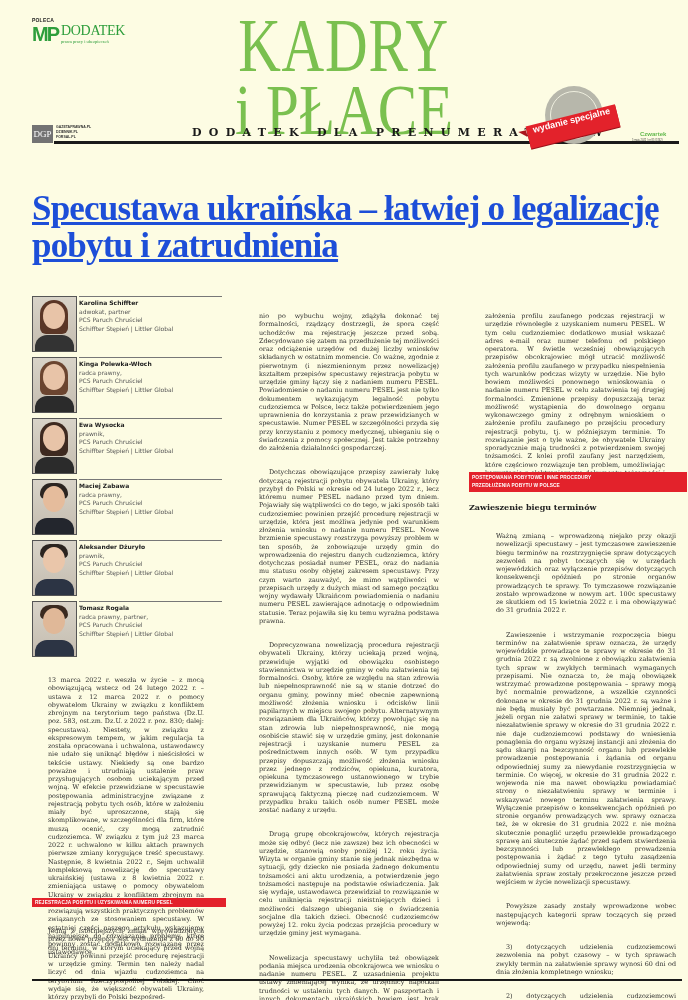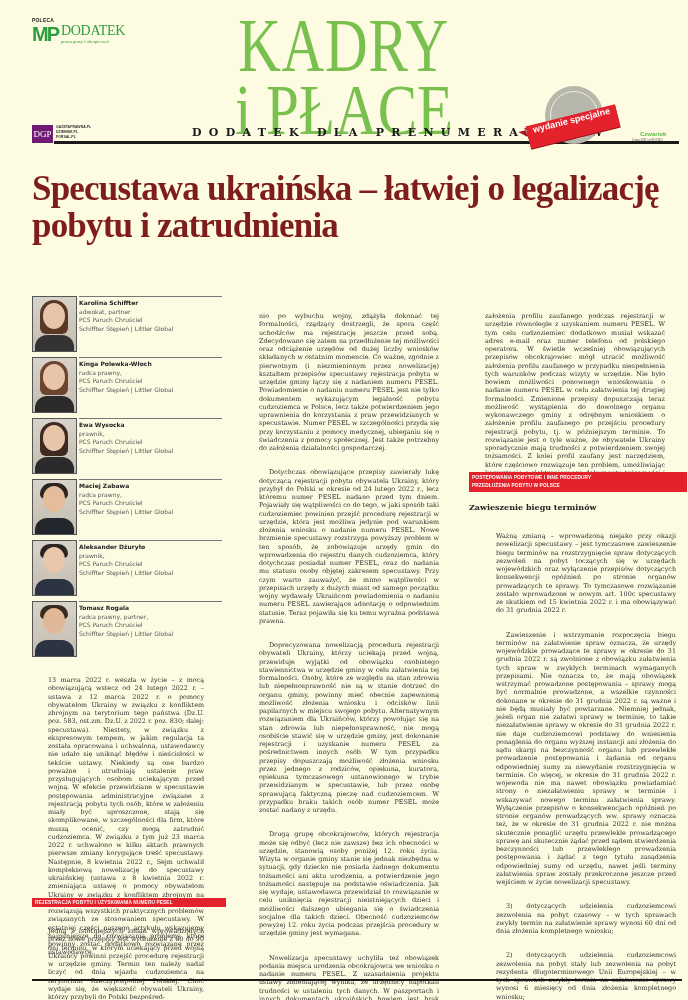--- a/index.html
+++ b/index.html
@@ -9,32 +9,32 @@
   .poleca{left:32px;top:17px;font:bold 5px "Liberation Sans",sans-serif;color:#222;letter-spacing:0.2px;}
   .mp-logo{left:32px;top:24px;display:flex;align-items:flex-end;}
   .mp-mark{font:bold 20px "Liberation Sans",sans-serif;color:#2e9e3c;letter-spacing:-2px;line-height:20px;}
   .mp-text{margin-left:3px;}
   .mp-name{font:14px "Liberation Serif",serif;color:#2e9e3c;line-height:14px;letter-spacing:-0.3px;}
   .mp-sub{font:4.5px "Liberation Serif",serif;color:#2e9e3c;margin-top:1px;}
   .title1{left:0;width:688px;top:10px;text-align:center;font:72px "Liberation Serif",serif;color:#7ac04f;line-height:72px;letter-spacing:1px;transform:scaleY(1.05);}
   .title1 span{display:inline-block;transform:scaleX(0.82);}
   .title2{left:0;width:688px;top:74px;text-align:center;font:72px "Liberation Serif",serif;color:#7ac04f;line-height:72px;}
   .title2 span{display:inline-block;transform:scaleX(0.82);}
-  .dgp-box{left:32px;top:125px;width:21px;height:18px;background:#701a75;color:#fff;font:9px "Liberation Serif",serif;display:flex;align-items:center;justify-content:center;}
+  .dgp-box{left:32px;top:125px;width:21px;height:18px;background:#737373;color:#fff;font:9px "Liberation Serif",serif;display:flex;align-items:center;justify-content:center;}
   .dgp-links{left:56px;top:125px;font:bold 3.5px "Liberation Sans",sans-serif;color:#333;line-height:5px;}
   .subtitle{left:192px;top:126px;font:bold 11px "DejaVu Serif",serif;letter-spacing:7.3px;color:#1a1a1a;}
   .rule-top{left:54px;top:141px;width:625px;height:3px;background:#1a1a1a;}
   .seal{left:545px;top:86px;width:58px;height:58px;border-radius:50%;background:#b7b7ab;}
   .seal-inner{position:absolute;left:5px;top:5px;width:46px;height:46px;border-radius:50%;border:1px solid #eeeede;}
   .ribbon{left:527px;top:115px;width:92px;height:22px;background:#e3222b;transform:rotate(-14deg);box-shadow:0 1px 0 #9a121a;color:#fff;font:bold 9px "Liberation Sans",sans-serif;text-align:center;line-height:9px;padding-top:1px;}
   .ribbon-tail-l{left:519px;top:131px;width:0;height:0;border-top:7px solid #a9151c;border-left:8px solid transparent;transform:rotate(-14deg);}
   .day{left:640px;top:131px;font:bold 6px "Liberation Sans",sans-serif;color:#63b94d;}
   .dateline{left:632px;top:139px;font:2.6px "Liberation Sans",sans-serif;color:#444;}
   
-  .headline{left:32px;top:170px;width:640px;font:bold 35px "Liberation Serif",serif;color:#7f1d1d;line-height:37px;letter-spacing:-0.8px;}
+  .headline{left:32px;top:190px;width:640px;font:bold 35px "Liberation Serif",serif;color:#1d4ed8;line-height:37px;letter-spacing:-0.8px;text-decoration:underline;}
   
   .authors{left:32px;top:296px;width:190px;}
   .author{display:flex;height:61px;}
   .author .photo{width:43px;height:54px;border:1px solid #555;background:linear-gradient(#d8d3c8,#c4bcaf);position:relative;overflow:hidden;flex:none;}
   .author .photo .head{position:absolute;left:10px;top:6px;width:22px;height:26px;border-radius:50%;background:#e8c4a8;}
   .author .photo .hair{position:absolute;left:7px;top:3px;width:28px;height:34px;border-radius:14px 14px 6px 6px;}
   .author .photo .body{position:absolute;left:2px;top:38px;width:39px;height:20px;border-radius:12px 12px 0 0;}
   .author .info{margin-left:2px;flex:1;border-top:1.5px solid #777;padding-top:2px;font:6px "DejaVu Sans",sans-serif;color:#555;line-height:8.5px;}
   .author .info .nm{font-weight:bold;color:#222;}
   
@@ -187,18 +187,19 @@
     <p>założenia profilu zaufanego podczas rejestracji w urzędzie równolegle z uzyskaniem numeru PESEL. W tym celu cudzoziemiec dodatkowo musiał wskazać adres e-mail oraz numer telefonu od polskiego operatora. W świetle wcześniej obowiązujących przepisów obcokrajowiec mógł utracić możliwość założenia profilu zaufanego w przypadku niespełnienia tych warunków podczas wizyty w urzędzie. Nie było bowiem możliwości ponownego wnioskowania o nadanie numeru PESEL w celu załatwienia tej drugiej formalności. Zmienione przepisy dopuszczają teraz możliwość wystąpienia do dowolnego organu wykonawczego gminy z odrębnym wnioskiem o założenie profilu zaufanego po przejściu procedury rejestracji pobytu, tj. w późniejszym terminie. To rozwiązanie jest o tyle ważne, że obywatele Ukrainy sporadycznie mają trudności z potwierdzeniem swojej tożsamości. Z kolei profil zaufany jest narzędziem, które częściowo rozwiązuje ten problem, umożliwiając korzystanie z elektronicznego dokumentu tożsamości i załatwienie spraw urzędowych online.</p>
   </div>
 <div class="abs redbar rb2">
   <div>POSTĘPOWANIA POBYTOWE I INNE PROCEDURY</div>
   <div>PRZEDŁUŻENIA POBYTU W POLSCE</div>
 </div>
 <div class="abs subhead">Zawieszenie biegu terminów</div>
 <div class="abs col c3b">
   <p>Ważną zmianą – wprowadzoną niejako przy okazji nowelizacji specustawy – jest tymczasowe zawieszenie biegu terminów na rozstrzygnięcie spraw dotyczących zezwoleń na pobyt toczących się w urzędach wojewódzkich oraz wyłączenie przepisów dotyczących konsekwencji opóźnień po stronie organów prowadzących te sprawy. To tymczasowe rozwiązanie zostało wprowadzone w nowym art. 100c specustawy ze skutkiem od 15 kwietnia 2022 r. i ma obowiązywać do 31 grudnia 2022 r.</p>
   <p class="ind">Zawieszenie i wstrzymanie rozpoczęcia biegu terminów na załatwienie spraw oznacza, że urzędy wojewódzkie prowadzące te sprawy w okresie do 31 grudnia 2022 r. są zwolnione z obowiązku załatwienia tych spraw w zwykłych terminach wymaganych przepisami. Nie oznacza to, że mają obowiązek wstrzymać prowadzone postępowania – sprawy mogą być normalnie prowadzone, a wszelkie czynności dokonane w okresie do 31 grudnia 2022 r. są ważne i nie będą musiały być powtarzane. Niemniej jednak, jeżeli organ nie załatwi sprawy w terminie, to takie niezałatwienie sprawy w okresie do 31 grudnia 2022 r. nie daje cudzoziemcowi podstawy do wniesienia ponaglenia do organu wyższej instancji ani złożenia do sądu skargi na bezczynność organu lub przewlekłe prowadzenie postępowania i żądania od organu odpowiedniej sumy za niewydanie rozstrzygnięcia w terminie. Co więcej, w okresie do 31 grudnia 2022 r. wojewoda nie ma nawet obowiązku powiadamiać strony o niezałatwieniu sprawy w terminie i wskazywać nowego terminu załatwienia sprawy. Wyłączenie przepisów o konsekwencjach opóźnień po stronie organów prowadzących ww. sprawy oznacza też, że w okresie do 31 grudnia 2022 r. nie można skutecznie ponaglić urzędu przewlekle prowadzącego sprawę ani skutecznie żądać przed sądem stwierdzenia bezczynności lub przewlekłego prowadzenia postępowania i żądać z tego tytułu zasądzenia odpowiedniej sumy od urzędu, nawet jeśli terminy załatwienia spraw zostały przekroczone jeszcze przed wejściem w życie nowelizacji specustawy.</p>
+  <p class="ind">Powyższe zasady zostały wprowadzone wobec następujących kategorii spraw toczących się przed wojewodą:</p>
   <p class="ind">3) dotyczących udzielenia cudzoziemcowi zezwolenia na pobyt czasowy – w tych sprawach zwykły termin na załatwienie sprawy wynosi 60 dni od dnia złożenia kompletnego wniosku;</p>
   <p class="ind">2) dotyczących udzielenia cudzoziemcowi zezwolenia na pobyt stały lub zezwolenia na pobyt rezydenta długoterminowego Unii Europejskiej – w tych sprawach zwykły termin na załatwienie sprawy wynosi 6 miesięcy od dnia złożenia kompletnego wniosku;</p>
   <p class="ind">3) dotyczących zmiany zezwolenia na pobyt czasowy i pracę (w tych sprawach zwykły termin na załatwienie sprawy wynosi 60 dni od dnia złożenia kompletnego wniosku) lub zmiany zezwolenia na pobyt czasowy w celu wykonywania pracy w zawodzie wymagającym wysokich</p>
 </div>
 
 <div class="abs bottom-rule"></div>
 
 </body></html>

